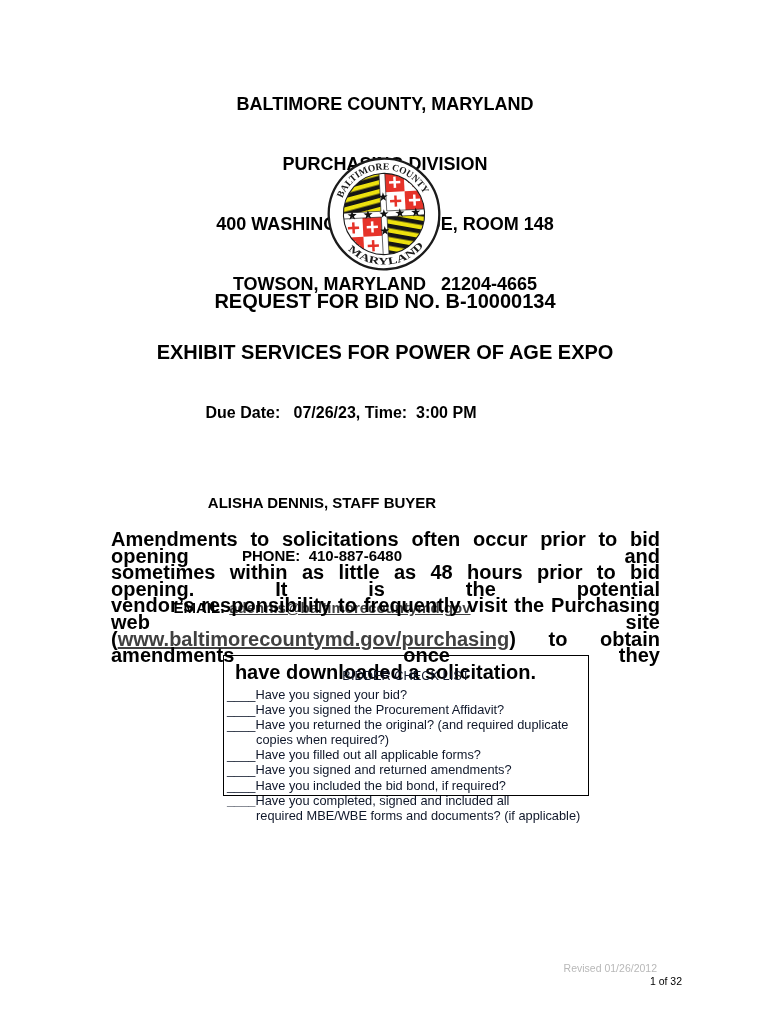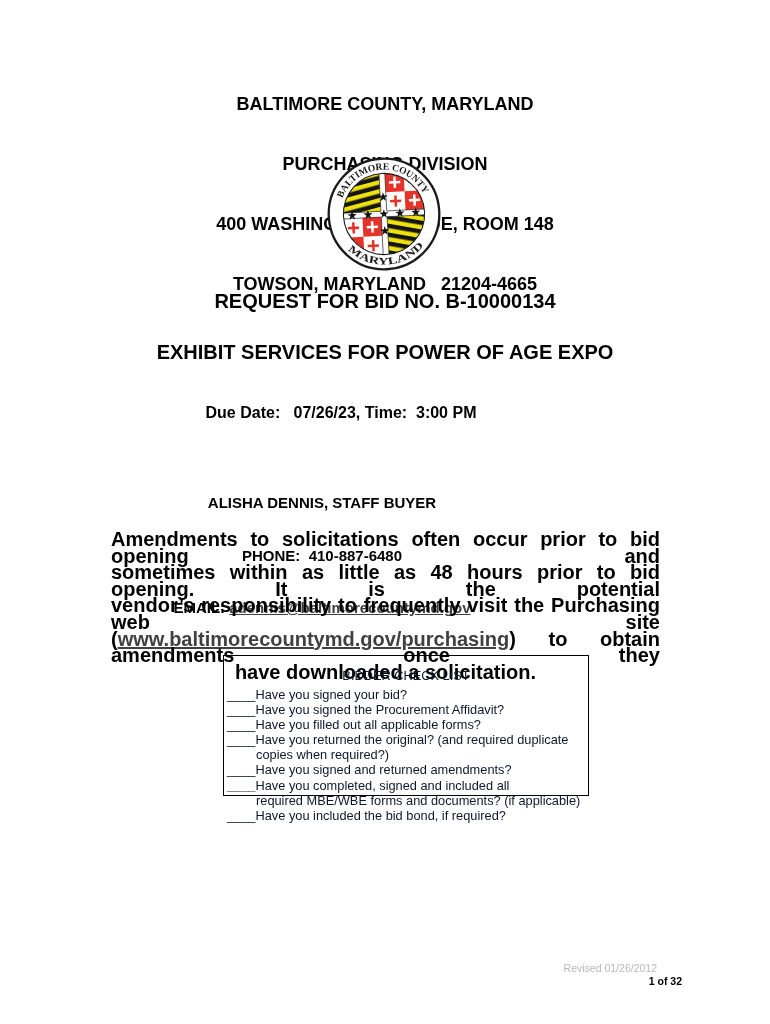--- a/index.html
+++ b/index.html
@@ -43,21 +43,21 @@
   .ck-title { text-align:center; margin-top:13px; line-height:14px; }
   .ck-items { margin-top:4px; padding-left:3px; padding-right:2px; line-height:15.1px; white-space:nowrap; }
   .ck-l2 { margin-left:29px; }
   .blank-b { font-weight:bold; }
   .f-rev {
     position:absolute; top:962px; left:0; width:657px; text-align:right;
     font-size:10.5px; color:#b8b8b8; line-height:12px;
   }
   .f-pg {
     position:absolute; top:975px; left:0; width:682px; text-align:right;
-    font-size:10.5px; color:#000; line-height:12px;font-weight:bold;
+    font-size:10.5px; color:#000; line-height:12px;
   }
   .seal-ring-text { font-family:"Liberation Serif","DejaVu Serif",serif; font-weight:bold; }
 </style>
 </head>
 <body>
 
 <div class="page">
 
   <div class="hdr">
     <div>BALTIMORE COUNTY, MARYLAND</div>
@@ -153,30 +153,30 @@
     <div class="jl">vendor’s responsibility to frequently visit the Purchasing web site</div>
     <div class="jl"><span>(</span><span class="link">www.baltimorecountymd.gov/purchasing</span><span>) to obtain amendments once they</span></div>
     <div class="ll">have downloaded a solicitation.</div>
   </div>
 
   <div class="cklist">
     <div class="ck-title">BIDDER CHECK LIST</div>
     <div class="ck-items">
       <div class="ck-item"><span>____</span><span>Have you signed your bid?</span></div>
       <div class="ck-item"><span>____</span><span>Have you signed the Procurement Affidavit?</span></div>
-      <div class="ck-item"><span>____</span><span>Have you filled out all applicable forms?</span></div>
       <div class="ck-item">
         <div><span>____</span><span>Have you returned the original? (and required duplicate</span></div>
         <div class="ck-l2">copies when required?)</div>
       </div>
+      <div class="ck-item"><span>____</span><span>Have you filled out all applicable forms?</span></div>
       <div class="ck-item"><span>____</span><span>Have you signed and returned amendments?</span></div>
+      <div class="ck-item"><span>____</span><span>Have you included the bid bond, if required?</span></div>
       <div class="ck-item">
         <div><span class="blank-b">____</span><span>Have you completed, signed and included all</span></div>
         <div class="ck-l2">required MBE/WBE forms and documents? (if applicable)</div>
       </div>
-      <div class="ck-item"><span>____</span><span>Have you included the bid bond, if required?</span></div>
     </div>
   </div>
 
   <div class="f-rev">Revised 01/26/2012</div>
   <div class="f-pg">1 of 32</div>
 
 </div>
 
 </body></html>

